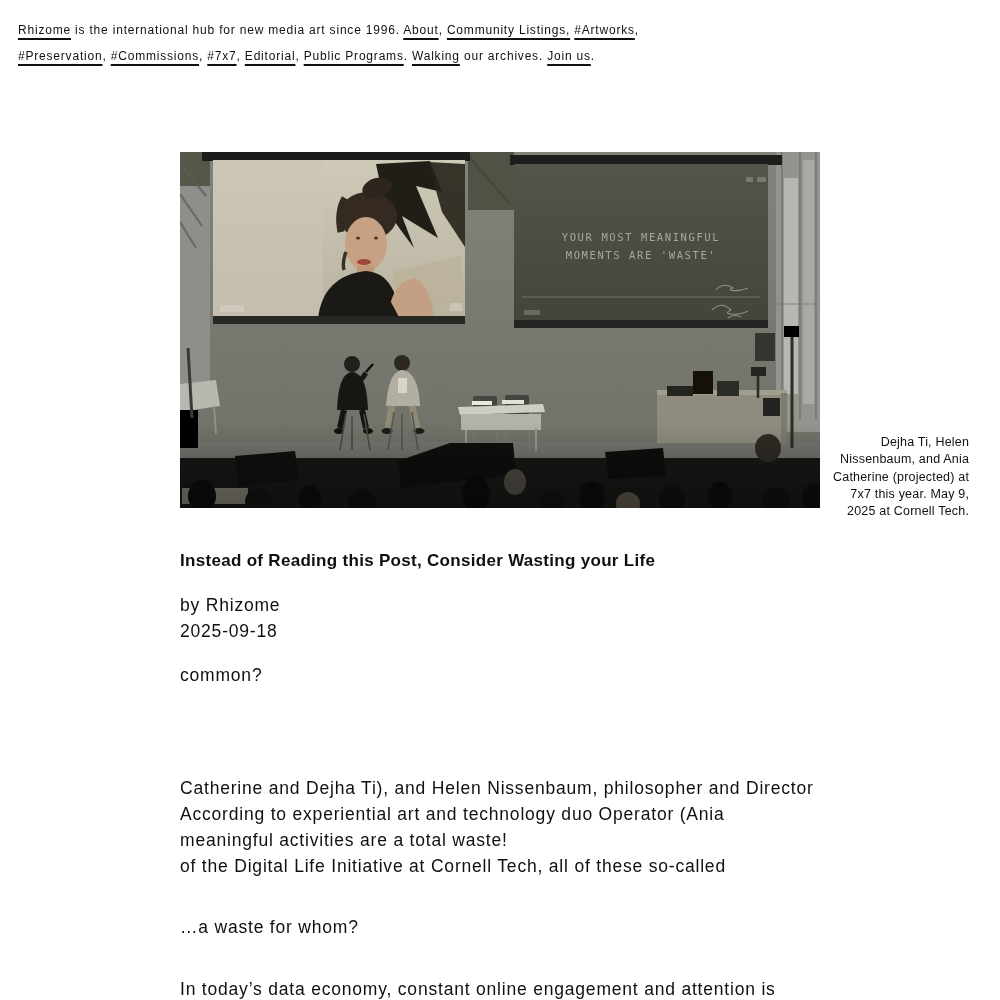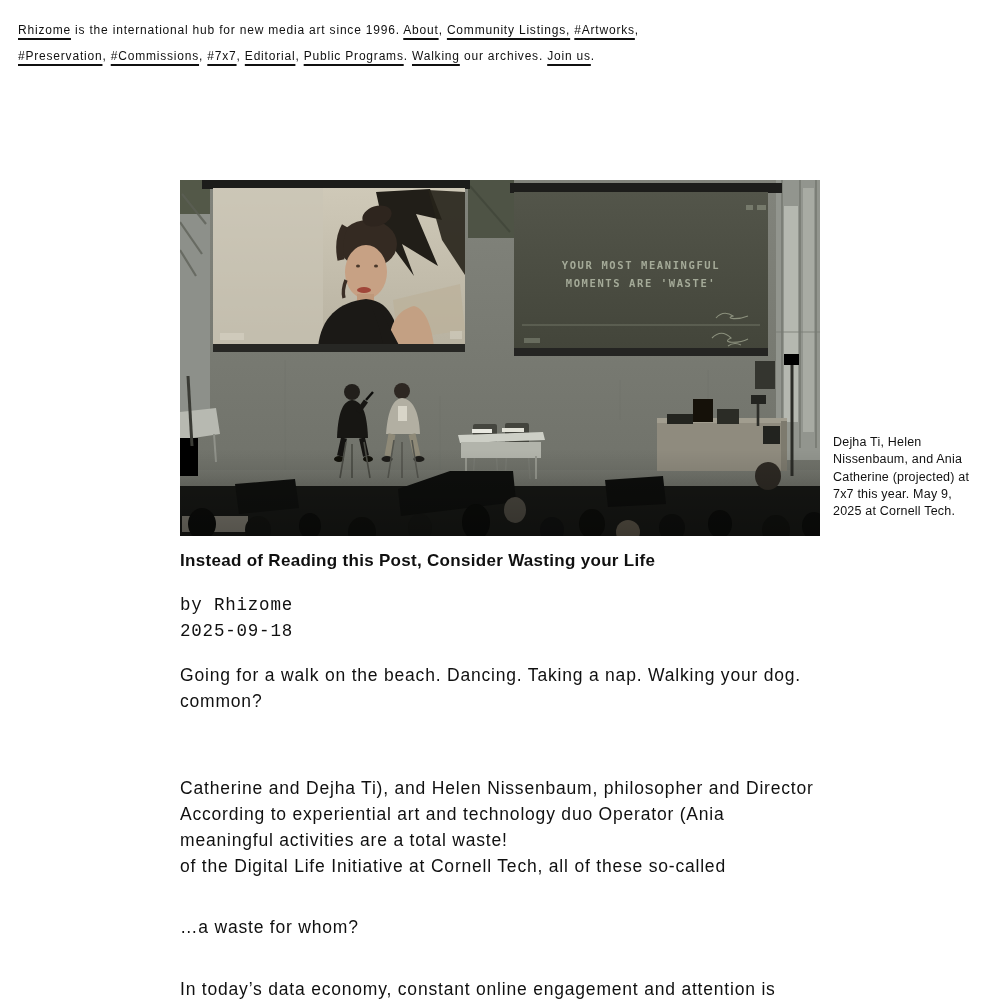--- a/index.html
+++ b/index.html
@@ -11,36 +11,36 @@
   
   .masthead{
     position:absolute;left:18px;top:17px;width:970px;
     font-size:12px;line-height:26px;letter-spacing:0.8px;
   }
   .masthead a.lnk{
     color:#101010;text-decoration:underline;
     text-decoration-thickness:1.6px;text-underline-offset:3.5px;cursor:pointer;
   }
   
-  .photo-wrap{position:absolute;left:180px;top:180px;width:576px;height:356px;font-weight:bold;}
+  .photo-wrap{position:absolute;left:180px;top:152px;width:576px;height:356px;}
   .photo-wrap svg{display:block;}
   
   .caption{
     position:absolute;left:833px;top:434px;
     font-size:12.5px;line-height:17.3px;letter-spacing:0.2px;color:#111;
   }
-  .caption span{display:block;white-space:nowrap;}
+  .caption span{display:block;white-space:nowrap;text-align:right;}
   
   .title{
     position:absolute;left:180px;top:545px;
     font-size:17px;font-weight:bold;letter-spacing:0.3px;white-space:nowrap;margin-top:6px;
   }
   .byline{
     position:absolute;left:180px;top:592px;
-    font-size:17.5px;line-height:26px;letter-spacing:0.8px;font-family:Liberation Mono, monospace;
+    font-size:17.5px;line-height:26px;letter-spacing:0.8px;
   }
   .byline span{display:block;white-space:nowrap;}
   .para{
     position:absolute;left:180px;
     font-size:17.5px;line-height:26px;letter-spacing:0.8px;
   }
   .para span{display:block;white-space:nowrap;}
   #p1{top:662px}#p2{top:775px}#p3{top:914px}#p4{top:976px}
 </style>
 </head>
@@ -241,21 +241,20 @@
 </div>
 
 <h1 class="title">Instead of Reading this Post, Consider Wasting your Life</h1>
 
 <div class="byline">
   <span>by Rhizome</span>
   <span>2025-09-18</span>
 </div>
 
 <div class="para" id="p1">
-  <span>Going for a walk on the beach. Dancing. Taking a nap. Walking your dog.</span>
   <span>common?</span>
 </div>
 
 <div class="para" id="p2">
   <span>Catherine and Dejha Ti), and Helen Nissenbaum, philosopher and Director</span>
   <span>According to experiential art and technology duo Operator (Ania</span>
   <span>meaningful activities are a total waste!</span>
   <span>of the Digital Life Initiative at Cornell Tech, all of these so-called</span>
 </div>
 

